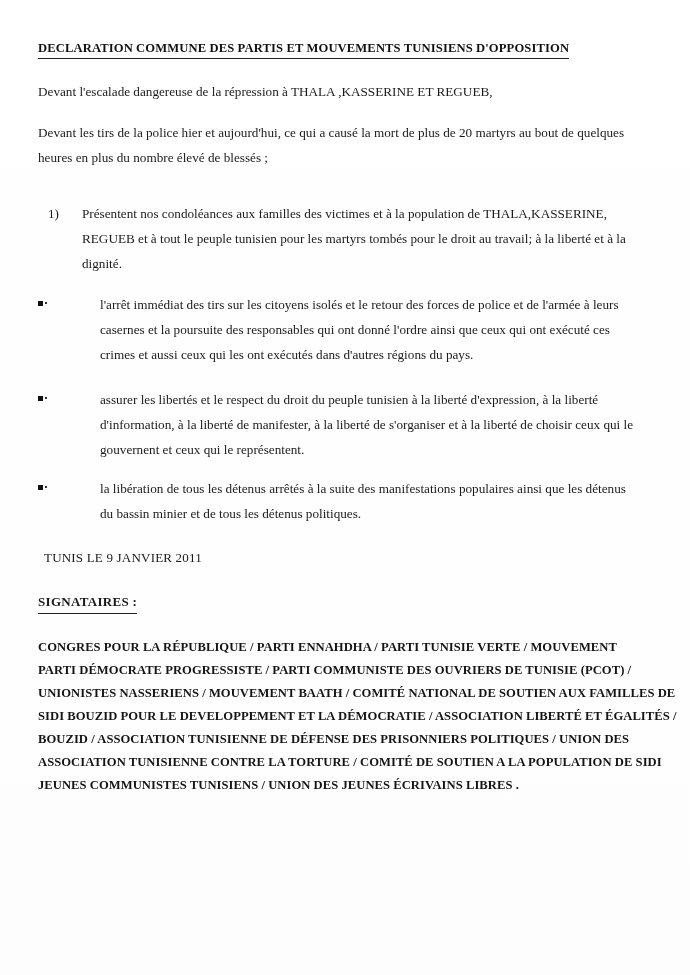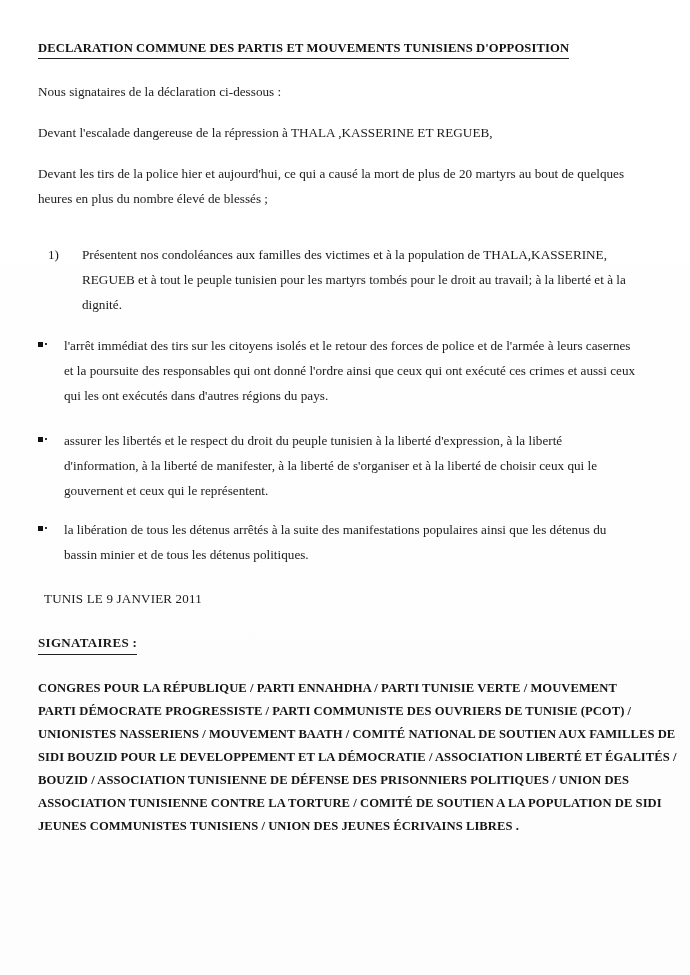--- a/index.html
+++ b/index.html
@@ -86,20 +86,21 @@
     flex: 1 1 auto;
     font-size: 13.2px;
     line-height: 25px;
   }
 
   
   .bullet-item {
     display: flex;
     margin: 0 0 20px 0;
     padding-left: 0px;
+    gap: 36px;
   }
   .bullet-item .bullet-marker {
     flex: 0 0 auto;
     width: 26px;
     padding-top: 9px;
     line-height: 0;
   }
   .sq {
     display: inline-block;
     width: 4.5px;
@@ -158,21 +159,20 @@
 
 <div class="page">
   <div class="paper-tint"></div>
 
   <div class="content">
 
     
     <div class="doc-title">DECLARATION COMMUNE DES PARTIS ET MOUVEMENTS TUNISIENS D'OPPOSITION</div>
 
     
-    <p class="para">Nous signataires de la déclaration ci-dessous :</p>
 
     
     <p class="para">Devant l'escalade dangereuse de la répression à THALA ,KASSERINE  ET REGUEB,</p>
 
     
     <p class="para tight">Devant les tirs de la police hier et aujourd'hui, ce qui a causé la mort de plus de 20 martyrs au bout de quelques heures en plus du nombre élevé de blessés ;</p>
 
     
     <div class="num-item">
       <div class="marker">1)</div>

